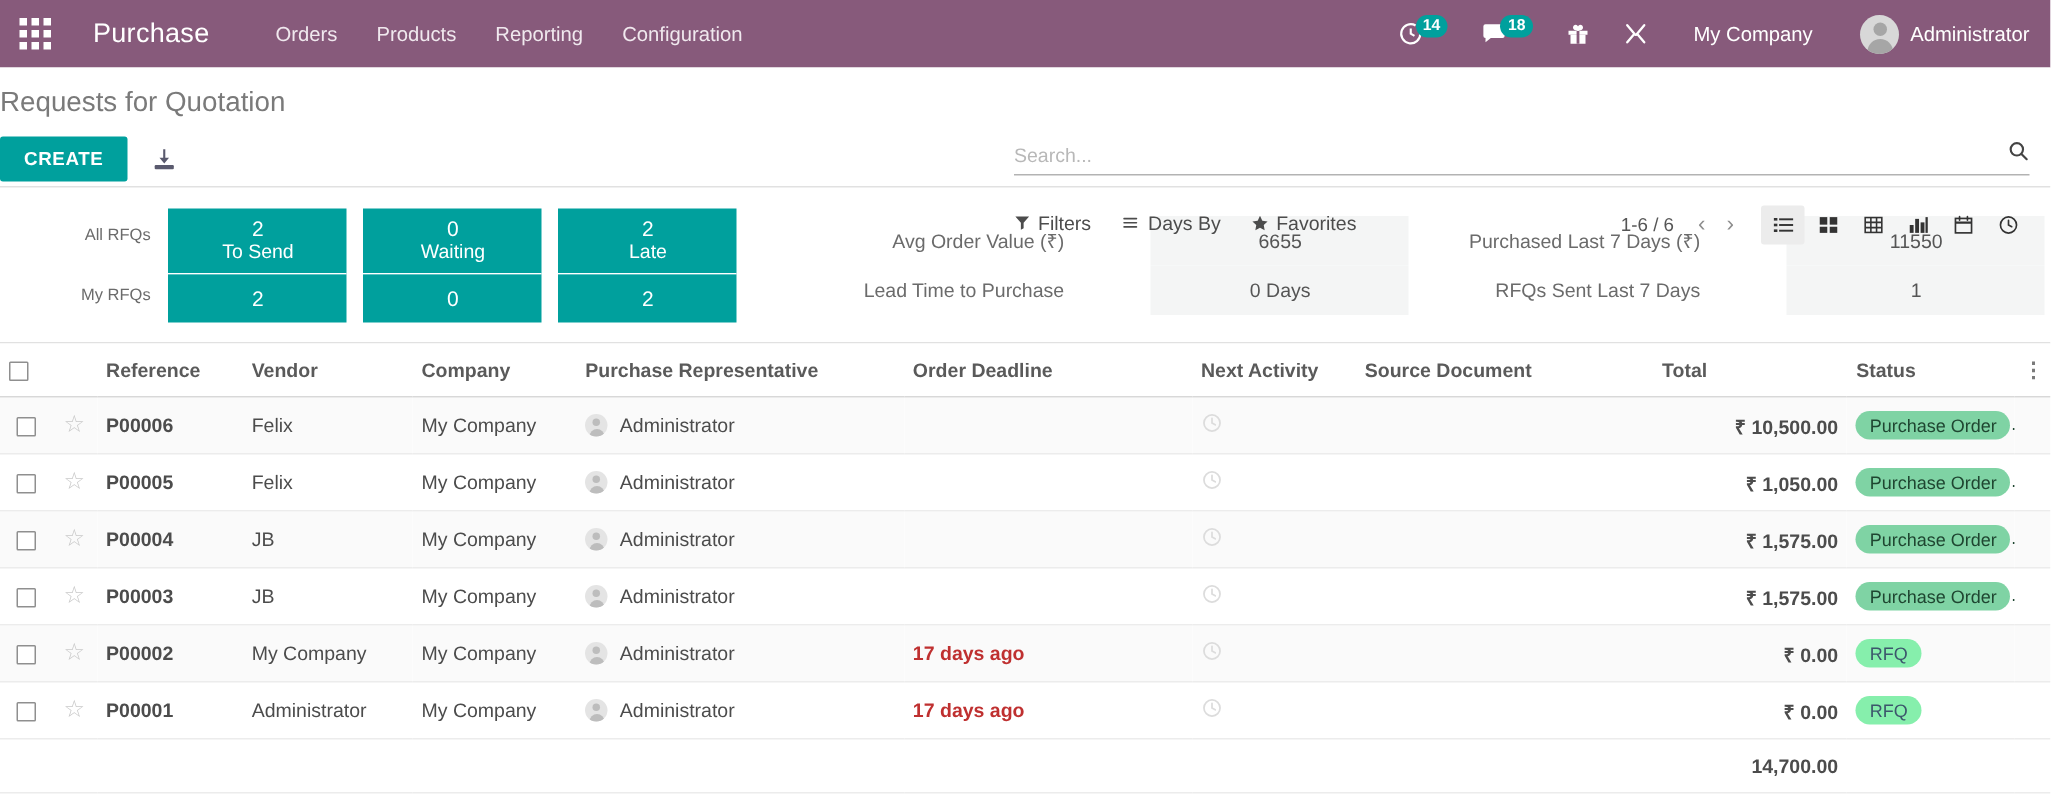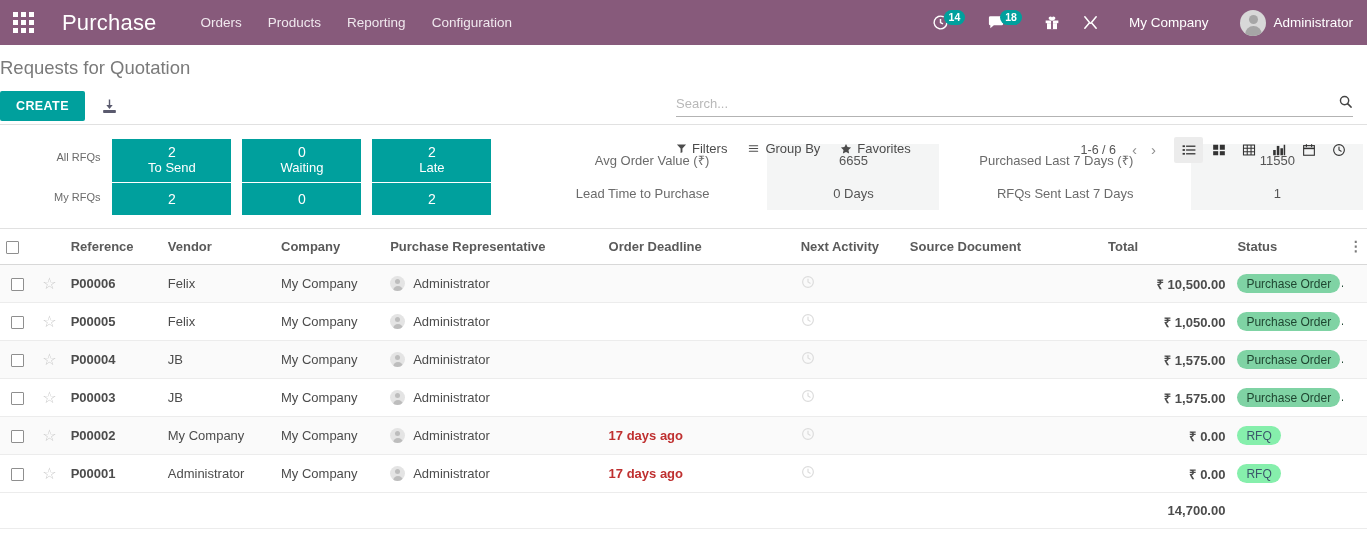--- a/index.html
+++ b/index.html
@@ -29,21 +29,21 @@
     cursor: pointer;
   }
   .grid-icon {
     display: grid;
     grid-template-columns: repeat(3, 5px);
     grid-template-rows: repeat(3, 5px);
     gap: 3px;
   }
   .grid-icon i { background: #fff; display: block; width: 5px; height: 5px; }
   .brand {
-    font-size: 22px;
+    font-size: 18px;
     font-weight: 400;
     letter-spacing: .2px;
     margin-left: 16px;
     margin-right: 44px;
     color: #fff;
     white-space: nowrap;
     text-align: center;
   }
   .nav-menu { display: flex; align-items: center; gap: 26px; }
   .nav-menu a {
@@ -427,21 +427,21 @@
         <path d="M2 3h20l-8 9v8l-4 2v-10L2 3z"></path>
       </svg>
       <span>Filters</span>
     </span>
     <span class="filter-item">
       <svg width="13" height="11" viewBox="0 0 24 24" stroke="#4c4c4c" stroke-width="2.4" stroke-linecap="round">
         <path d="M3 6h18"></path>
           <path d="M3 12h18"></path>
           <path d="M3 18h18"></path>
       </svg>
-      <span>Group By</span>
+      <span>Days By</span>
     </span>
     <span class="filter-item">
       <svg width="12" height="12" viewBox="0 0 24 24" fill="#4c4c4c">
         <path d="M12 1.8l3.1 6.4 7 1-5.1 4.9 1.2 7-6.2-3.3-6.2 3.3 1.2-7-5.1-4.9 7-1z"></path>
       </svg>
       <span>Favorites</span>
     </span>
   </div>
 
   <div class="cp-pager">

